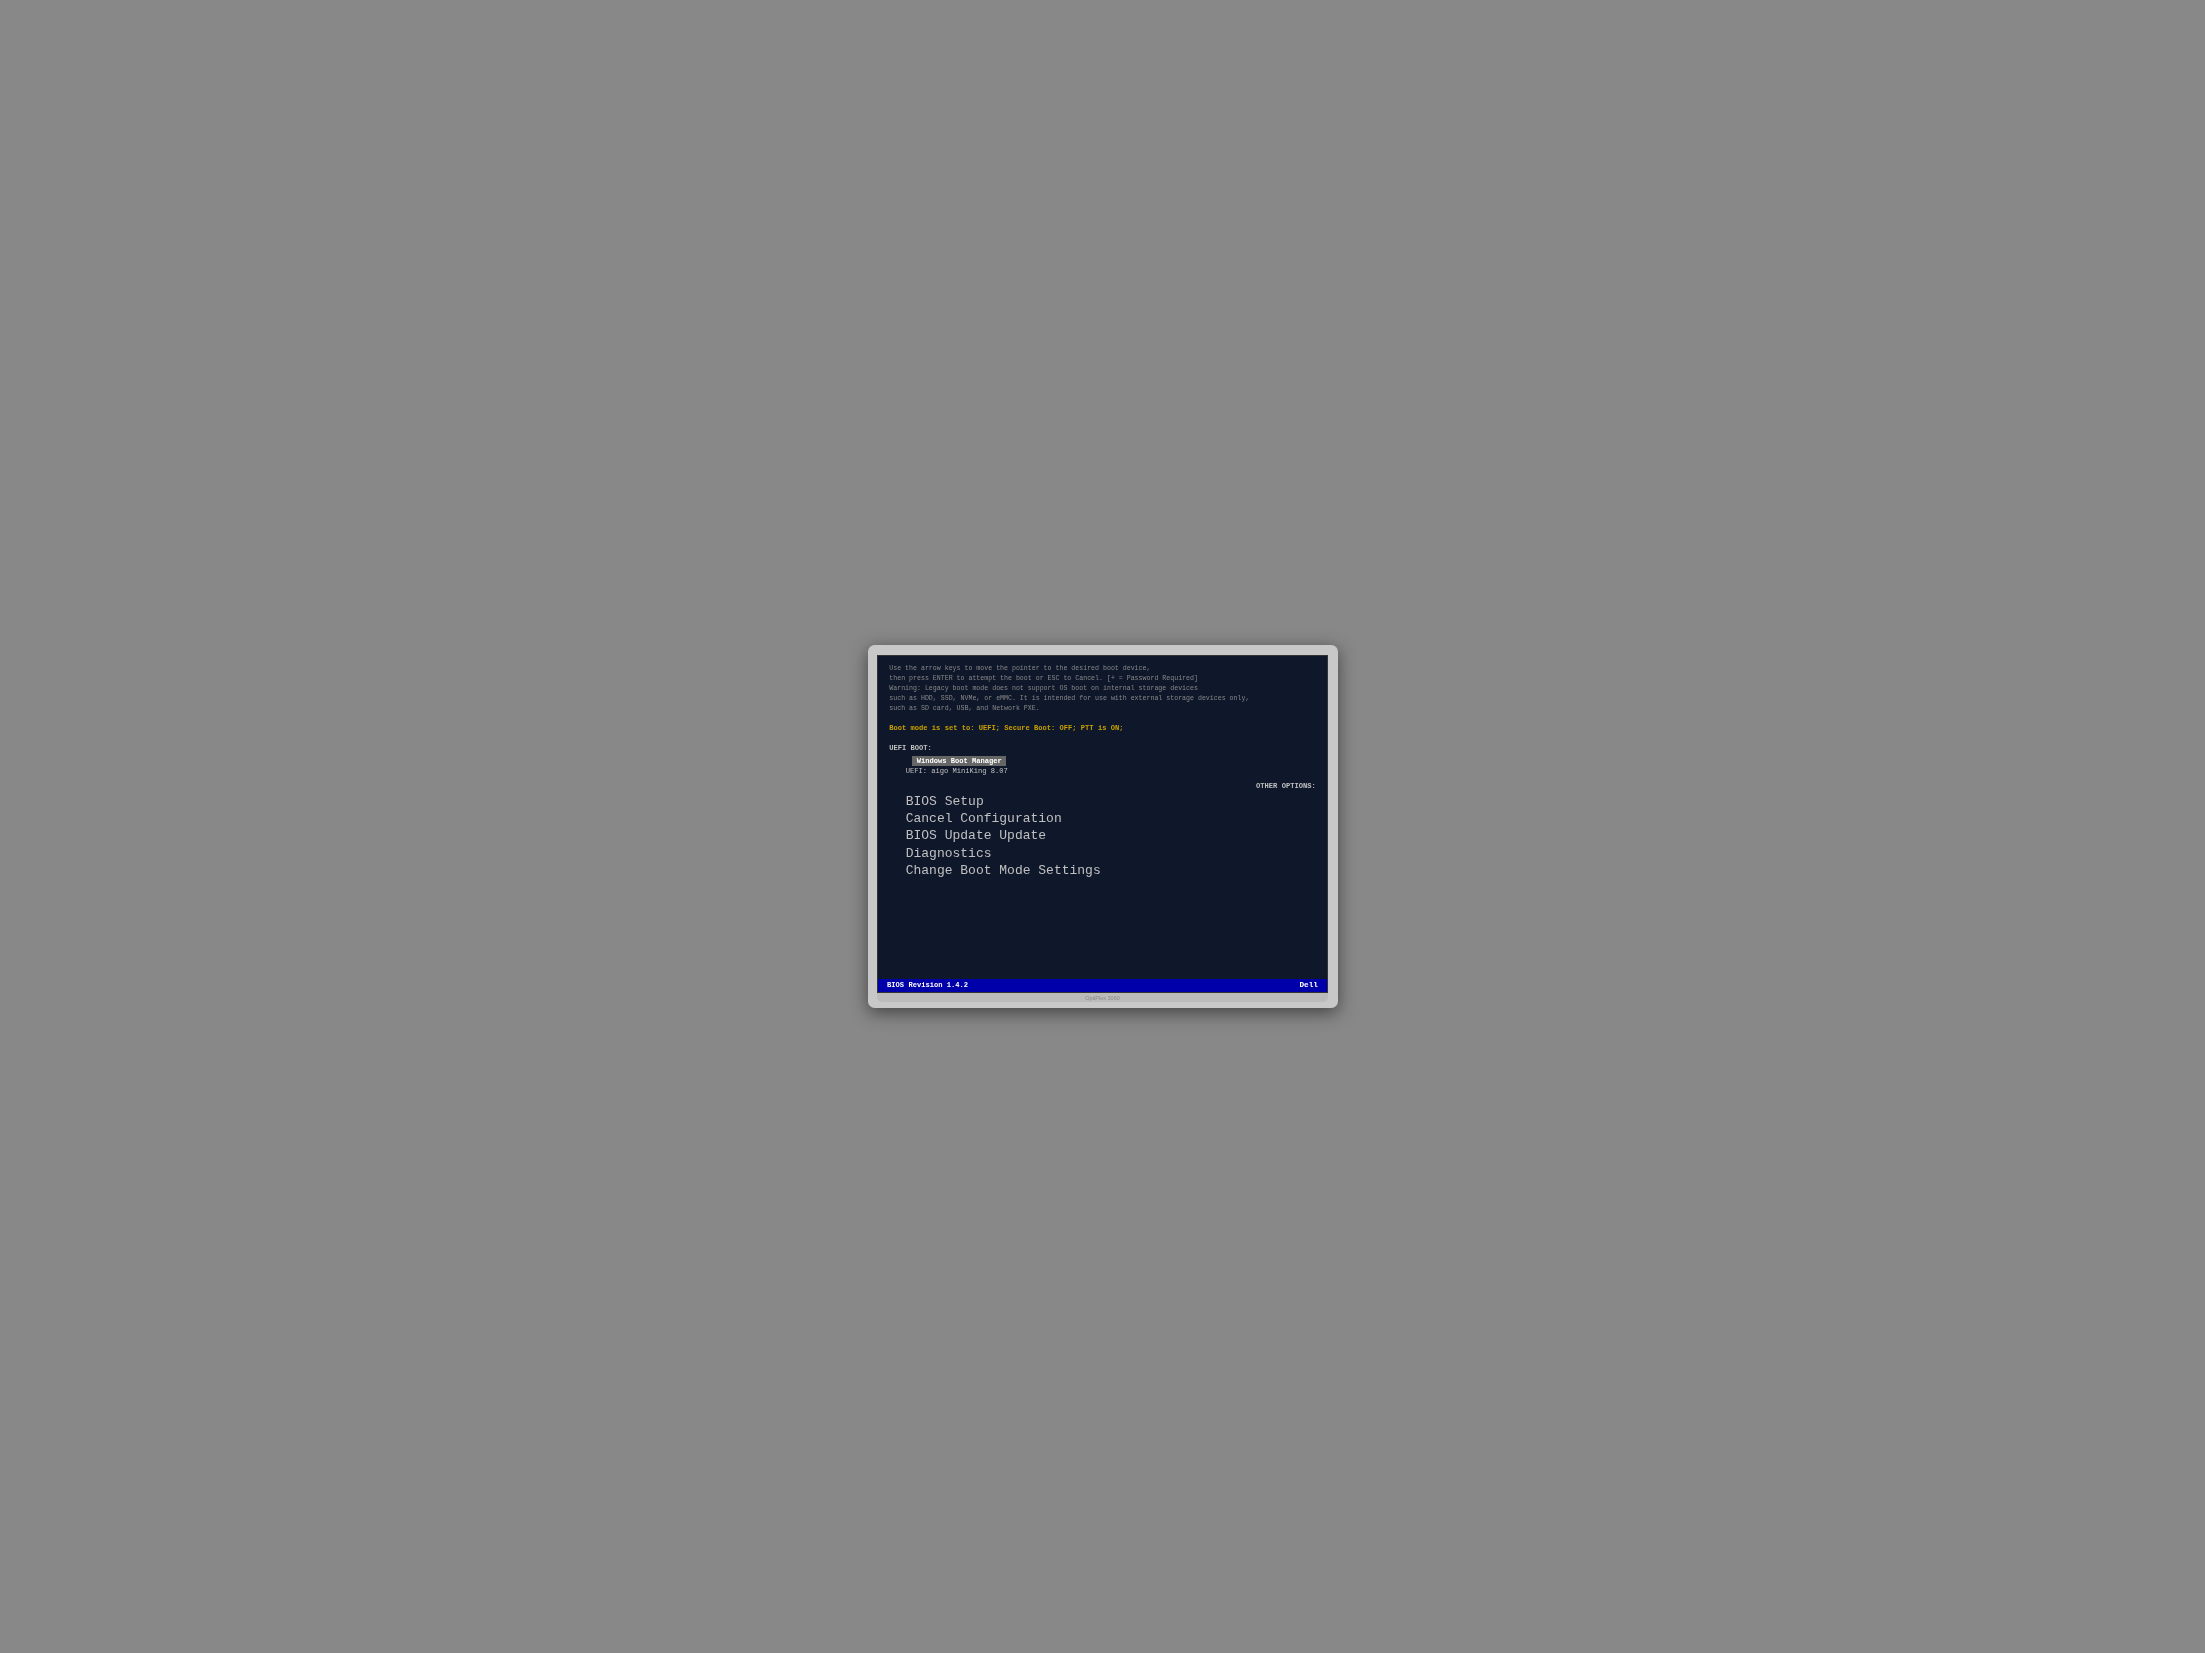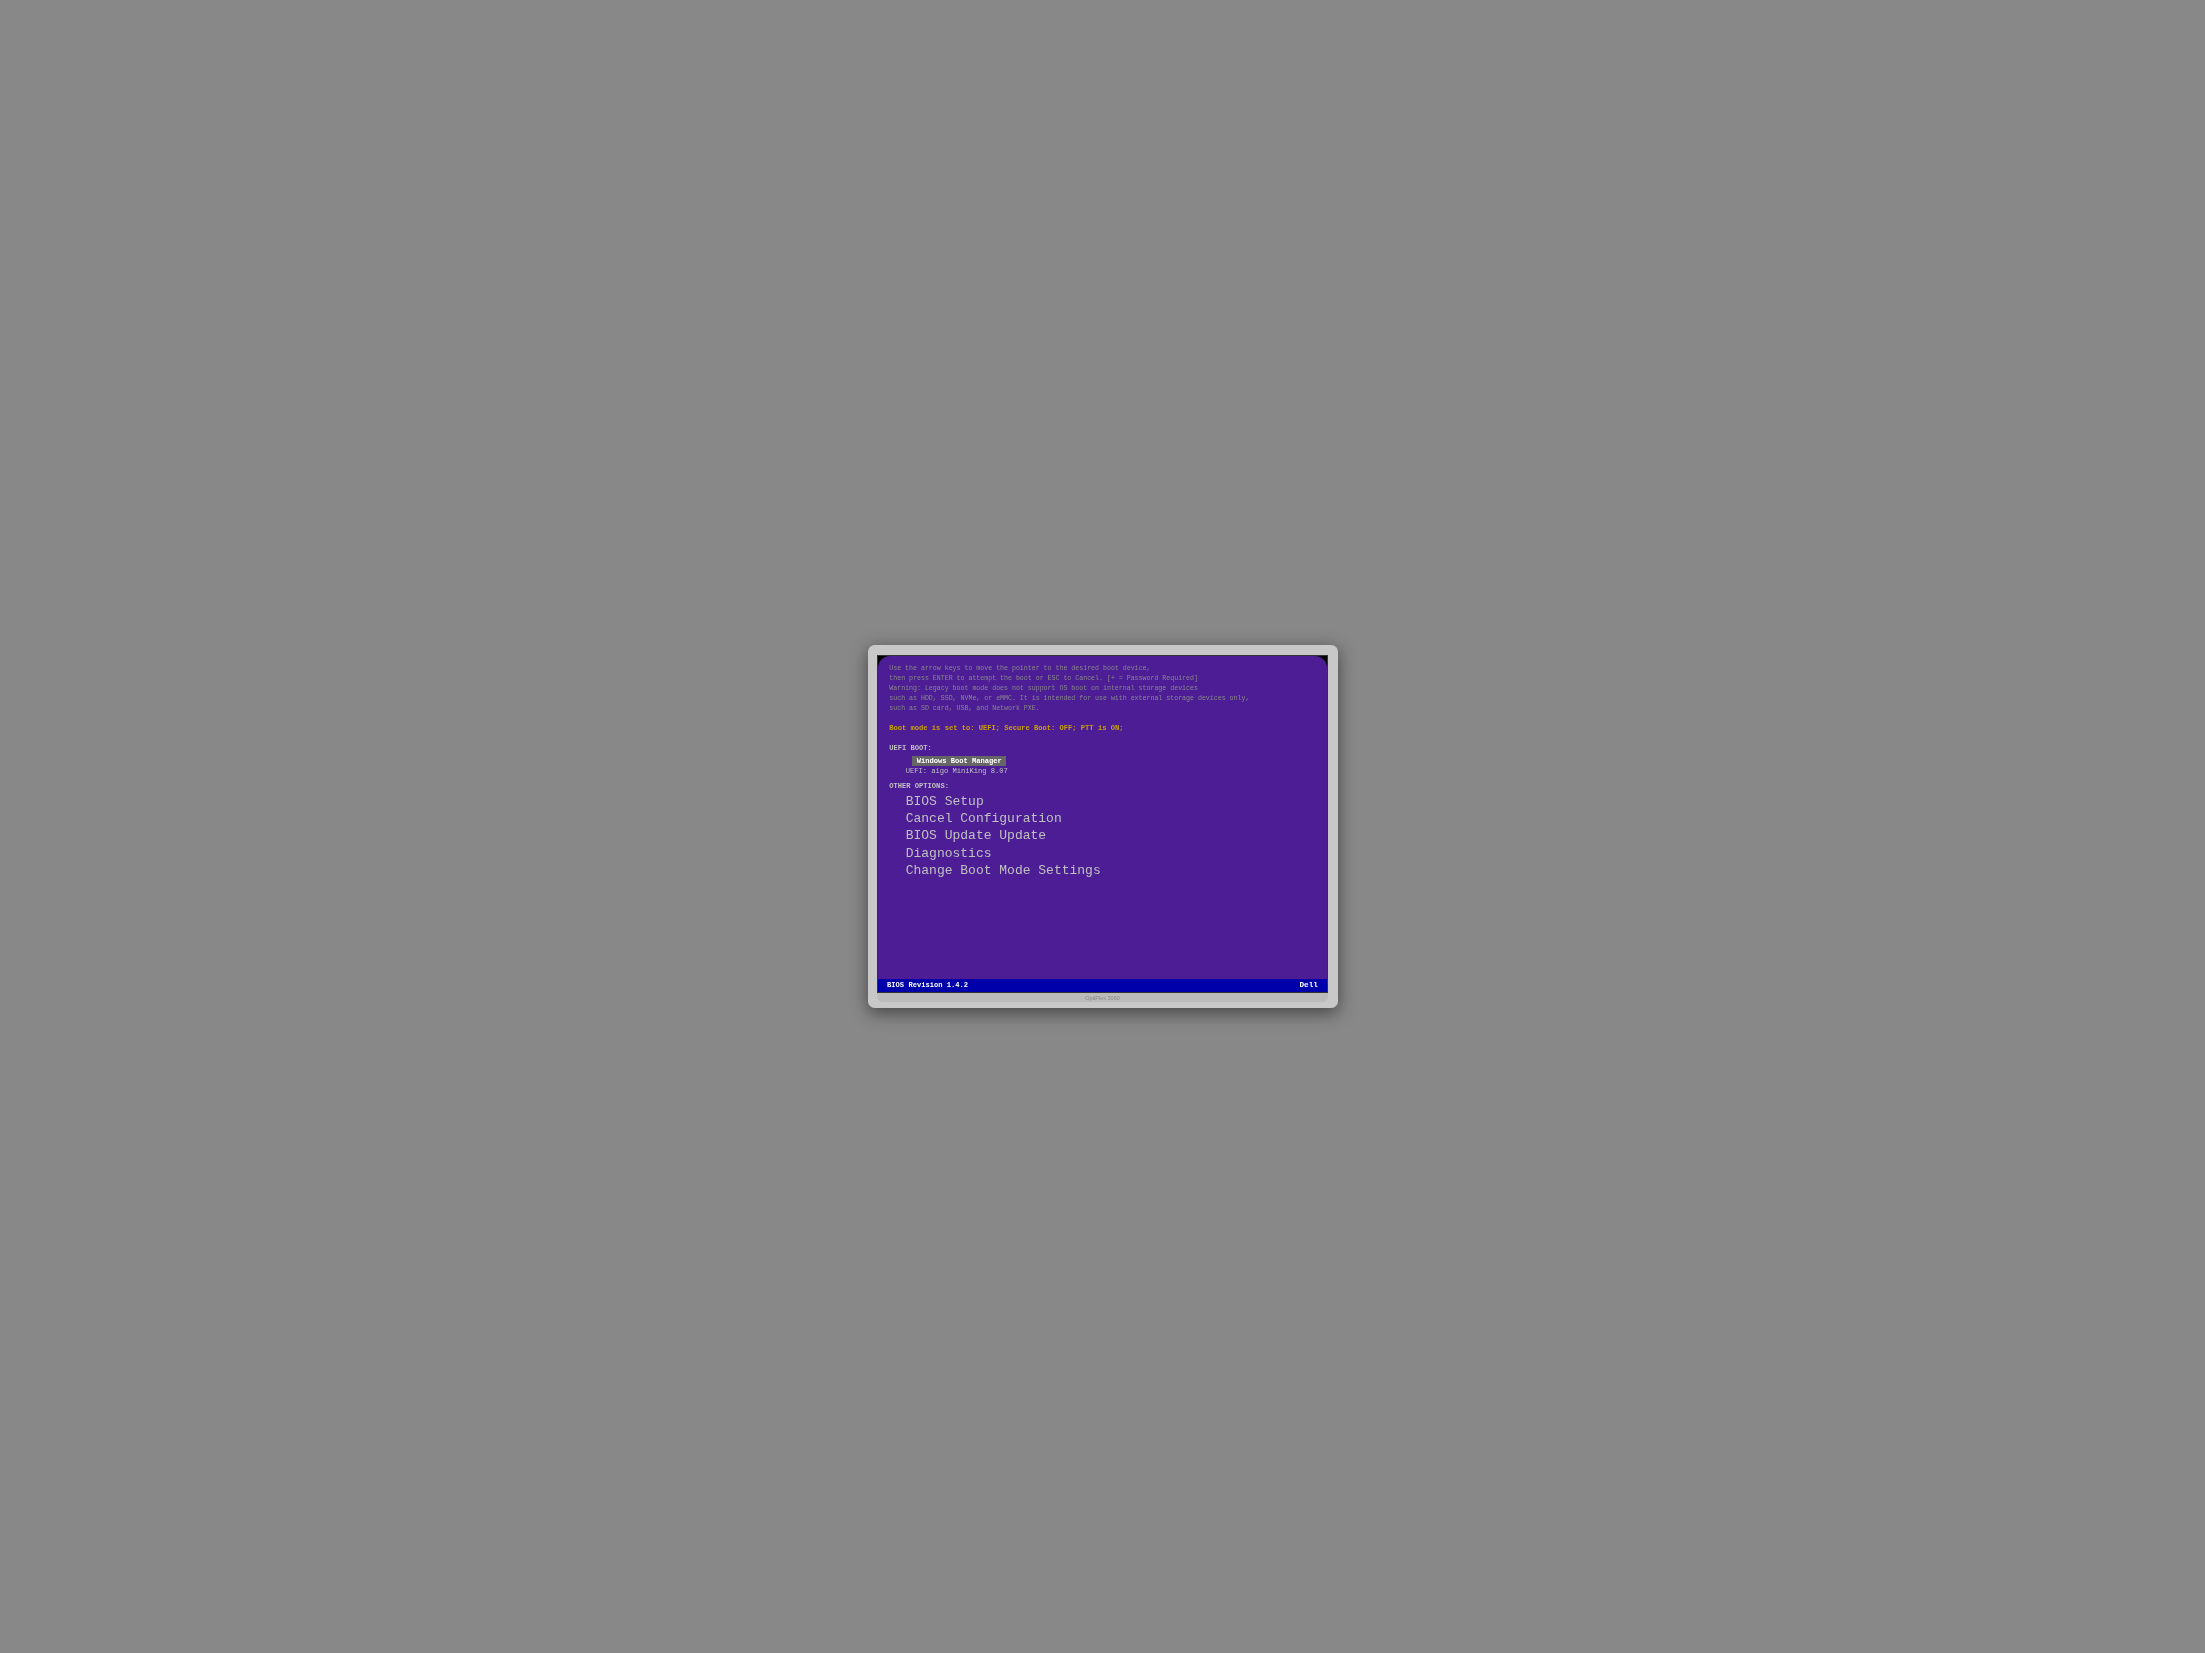--- a/index.html
+++ b/index.html
@@ -26,27 +26,26 @@
       width: 100%;
       aspect-ratio: 4/3;
       position: relative;
       overflow: hidden;
       border: 1.1px solid #333;
     }
 
     .bios-content {
       width: 100%;
       height: 100%;
-      background: #4c1d95;
+      background: #0f172a;
       color: #c0c0c0;
       font-family: 'Courier New', Courier, monospace;
       font-size: 7.1px;
       padding: 7.7px 11px 0 11px;
       position: relative;
-      border-radius: 12px;
     }
 
     .warning-text {
       color: #888;
       font-size: 6.6px;
       line-height: 1.55;
       margin-bottom: 9.8px;
     }
 
     .boot-mode-line {
@@ -82,20 +81,21 @@
     .boot-item.not-selected {
       margin-left: 0;
     }
 
     .other-options-header {
       color: #c0c0c0;
       font-weight: bold;
       font-size: 7.1px;
       margin-top: 5.5px;
       margin-bottom: 3.3px;
+      text-align: right;
     }
 
     .option-item {
       color: #c0c0c0;
       font-size: 13px;
       padding: 1.1px 0 1.1px 16.4px;
       cursor: pointer;
     }
 
     .bottom-bar {

